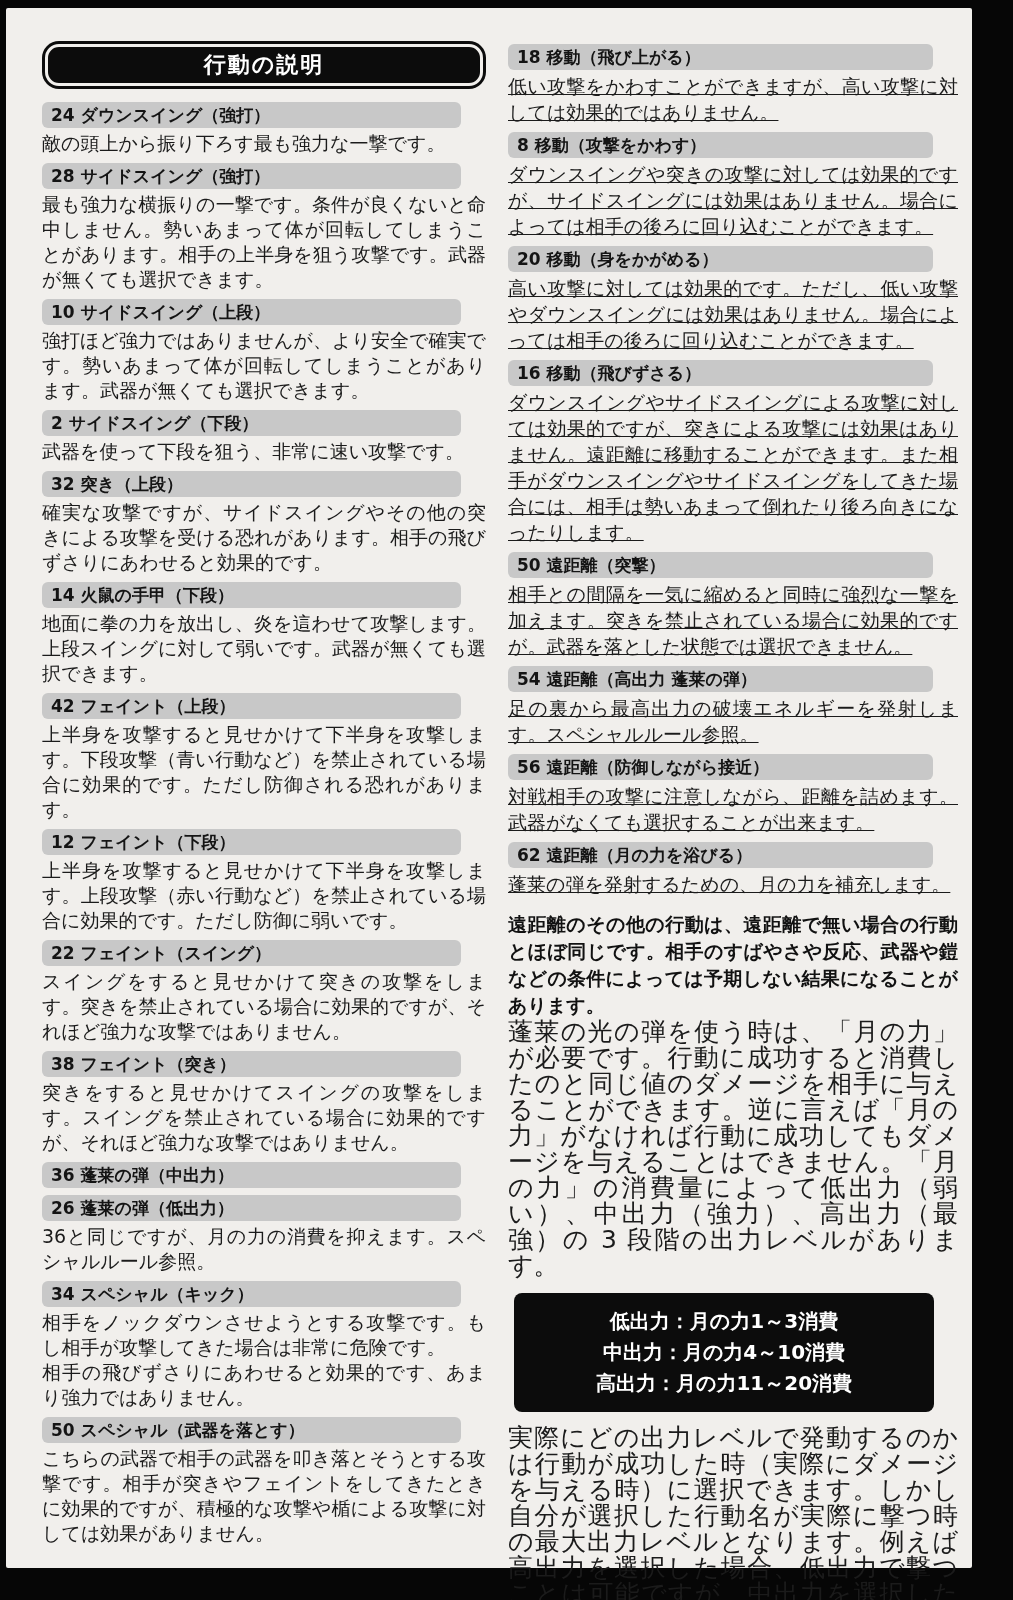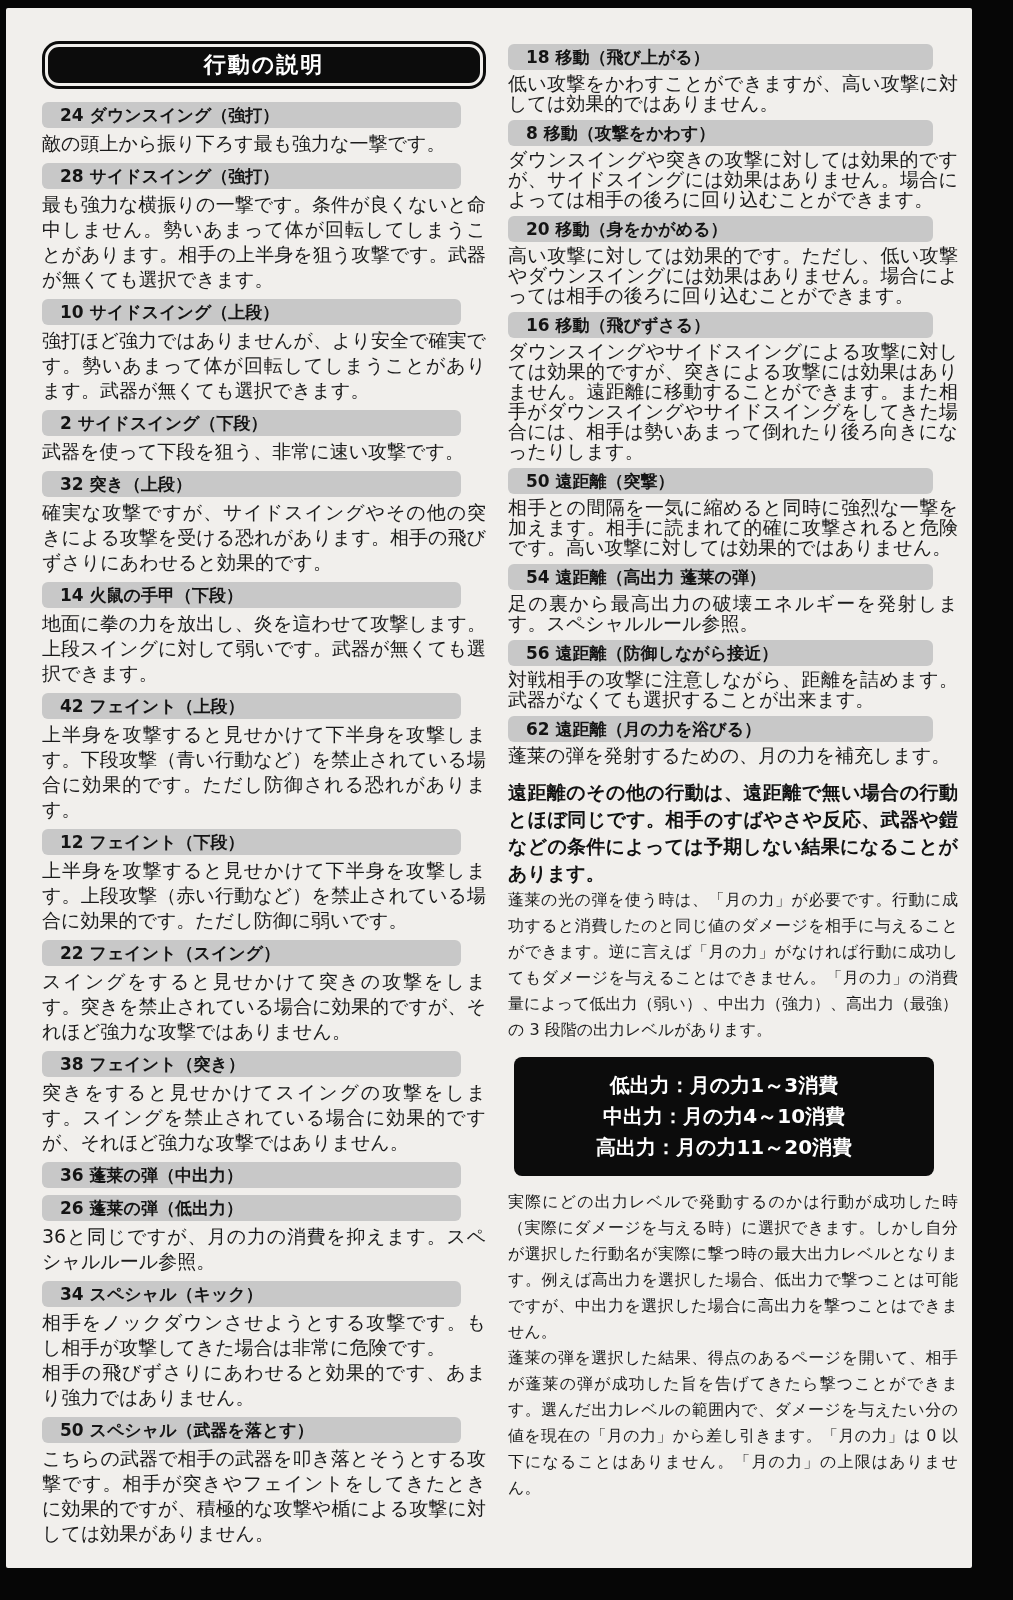--- a/index.html
+++ b/index.html
@@ -35,47 +35,47 @@
   }
   .col-left .titlebox{margin-bottom:16px;}
 
   .bar{
     background:#c8c8c8;
     border-radius:6px;
     height:26px;line-height:26px;
     font-weight:bold;
     font-size:17px;
     color:#141414;
-    padding-left:18px;
+    padding-left:9px;
     margin:7px 25px 3px 0;
     white-space:nowrap;
     overflow:hidden;
   }
   .desc{
     font-size:19px;
     line-height:25px;
     color:#1b1b1b;
     text-align:justify;
     word-break:break-all;
   }
-  .col-right .desc{line-height:20px;}
+  .col-right .desc{line-height:26px;text-decoration:underline;}
 
   .note{
     font-weight:bold;
     font-size:19px;
     line-height:27px;
     color:#111;
     margin-top:14px;
     text-align:justify;
     word-break:break-all;
   }
   .col-right .titlebox{margin-top:16px;margin-bottom:18px;}
 
   .para{
-    font-size:16px;
+    font-size:25px;
     line-height:26px;
     color:#1b1b1b;
     text-align:justify;
     word-break:break-all;
   }
   .powerbox{
     background:#0c0c0c;
     color:#ffffff;
     border-radius:8px;
     margin:14px 24px 13px 6px;
@@ -167,21 +167,21 @@
     <div>
       <div class="bar">20 移動（身をかがめる）</div>
       <div class="desc">高い攻撃に対しては効果的です。ただし、低い攻撃やダウンスイングには効果はありません。場合によっては相手の後ろに回り込むことができます。</div>
     </div>
     <div>
       <div class="bar">16 移動（飛びずさる）</div>
       <div class="desc">ダウンスイングやサイドスイングによる攻撃に対しては効果的ですが、突きによる攻撃には効果はありません。遠距離に移動することができます。また相手がダウンスイングやサイドスイングをしてきた場合には、相手は勢いあまって倒れたり後ろ向きになったりします。</div>
     </div>
     <div>
       <div class="bar">50 遠距離（突撃）</div>
-      <div class="desc">相手との間隔を一気に縮めると同時に強烈な一撃を加えます。相手に読まれて的確に攻撃されると危険です。高い攻撃に対しては効果的ではありません。</div>
+      <div class="desc">相手との間隔を一気に縮めると同時に強烈な一撃を加えます。突きを禁止されている場合に効果的ですが。武器を落とした状態では選択できません。</div>
     </div>
     <div>
       <div class="bar">54 遠距離（高出力 蓬莱の弾）</div>
       <div class="desc">足の裏から最高出力の破壊エネルギーを発射します。スペシャルルール参照。</div>
     </div>
     <div>
       <div class="bar">56 遠距離（防御しながら接近）</div>
       <div class="desc">対戦相手の攻撃に注意しながら、距離を詰めます。武器がなくても選択することが出来ます。</div>
     </div>
     <div>

